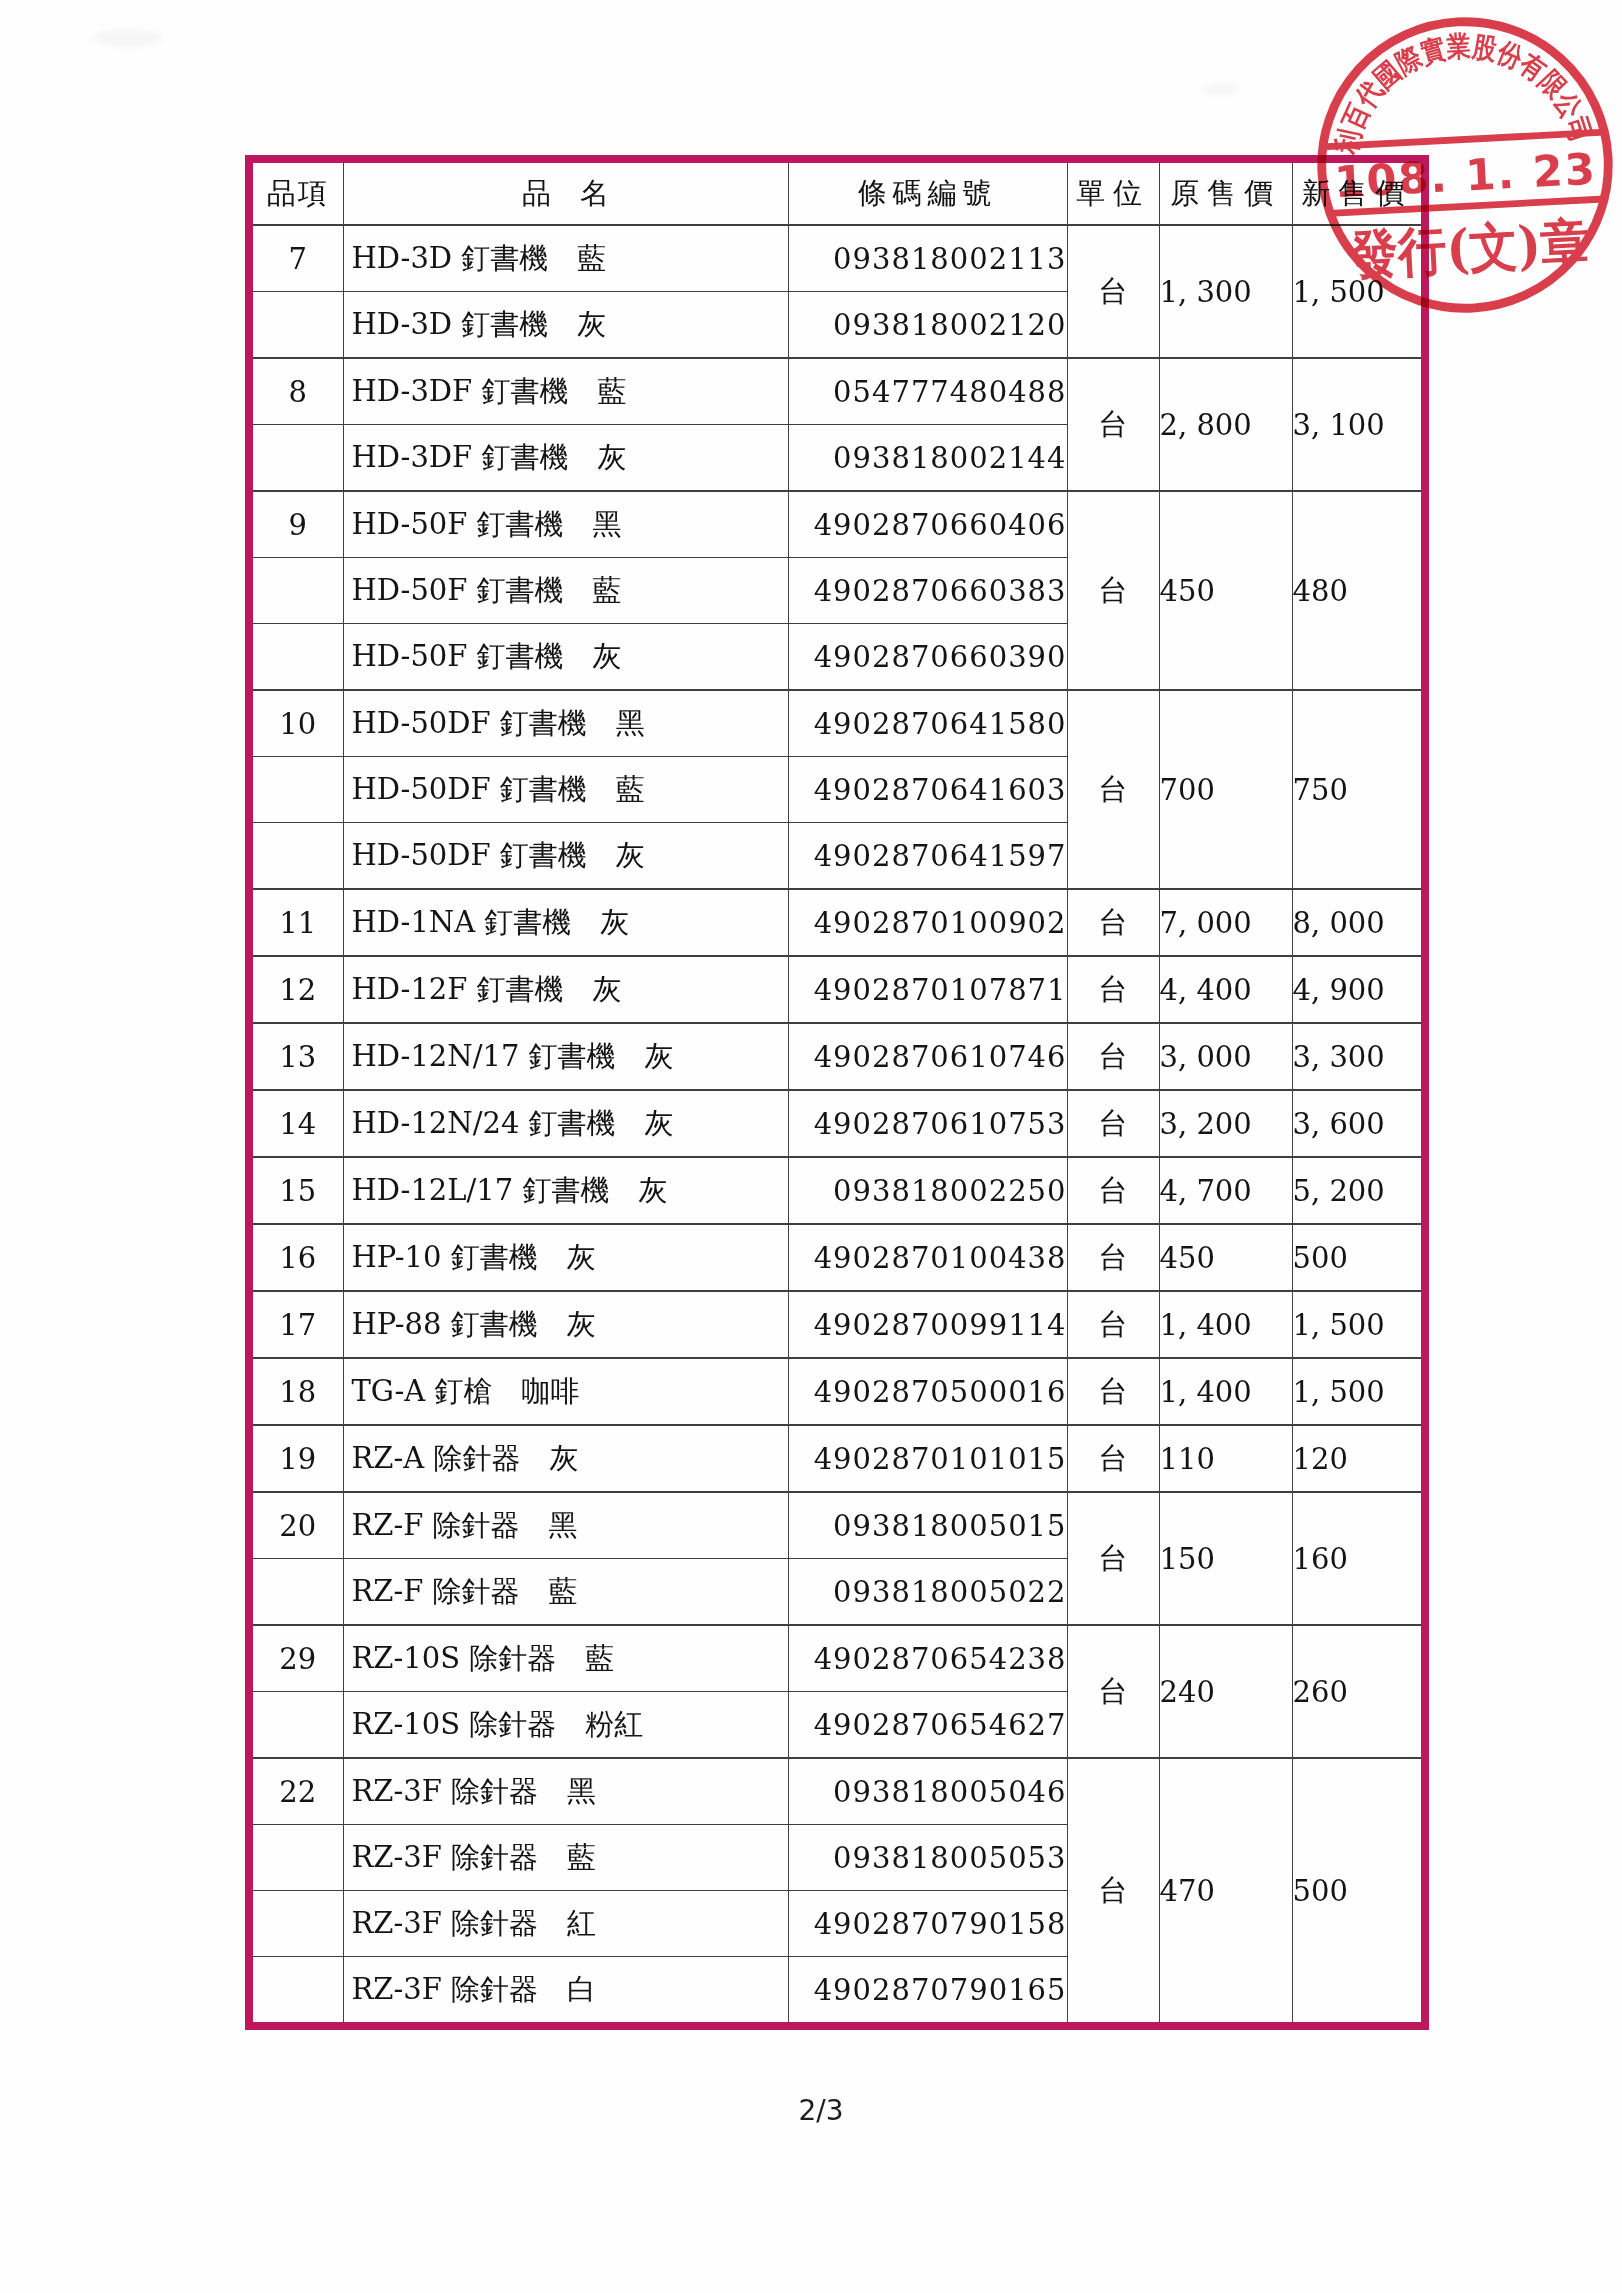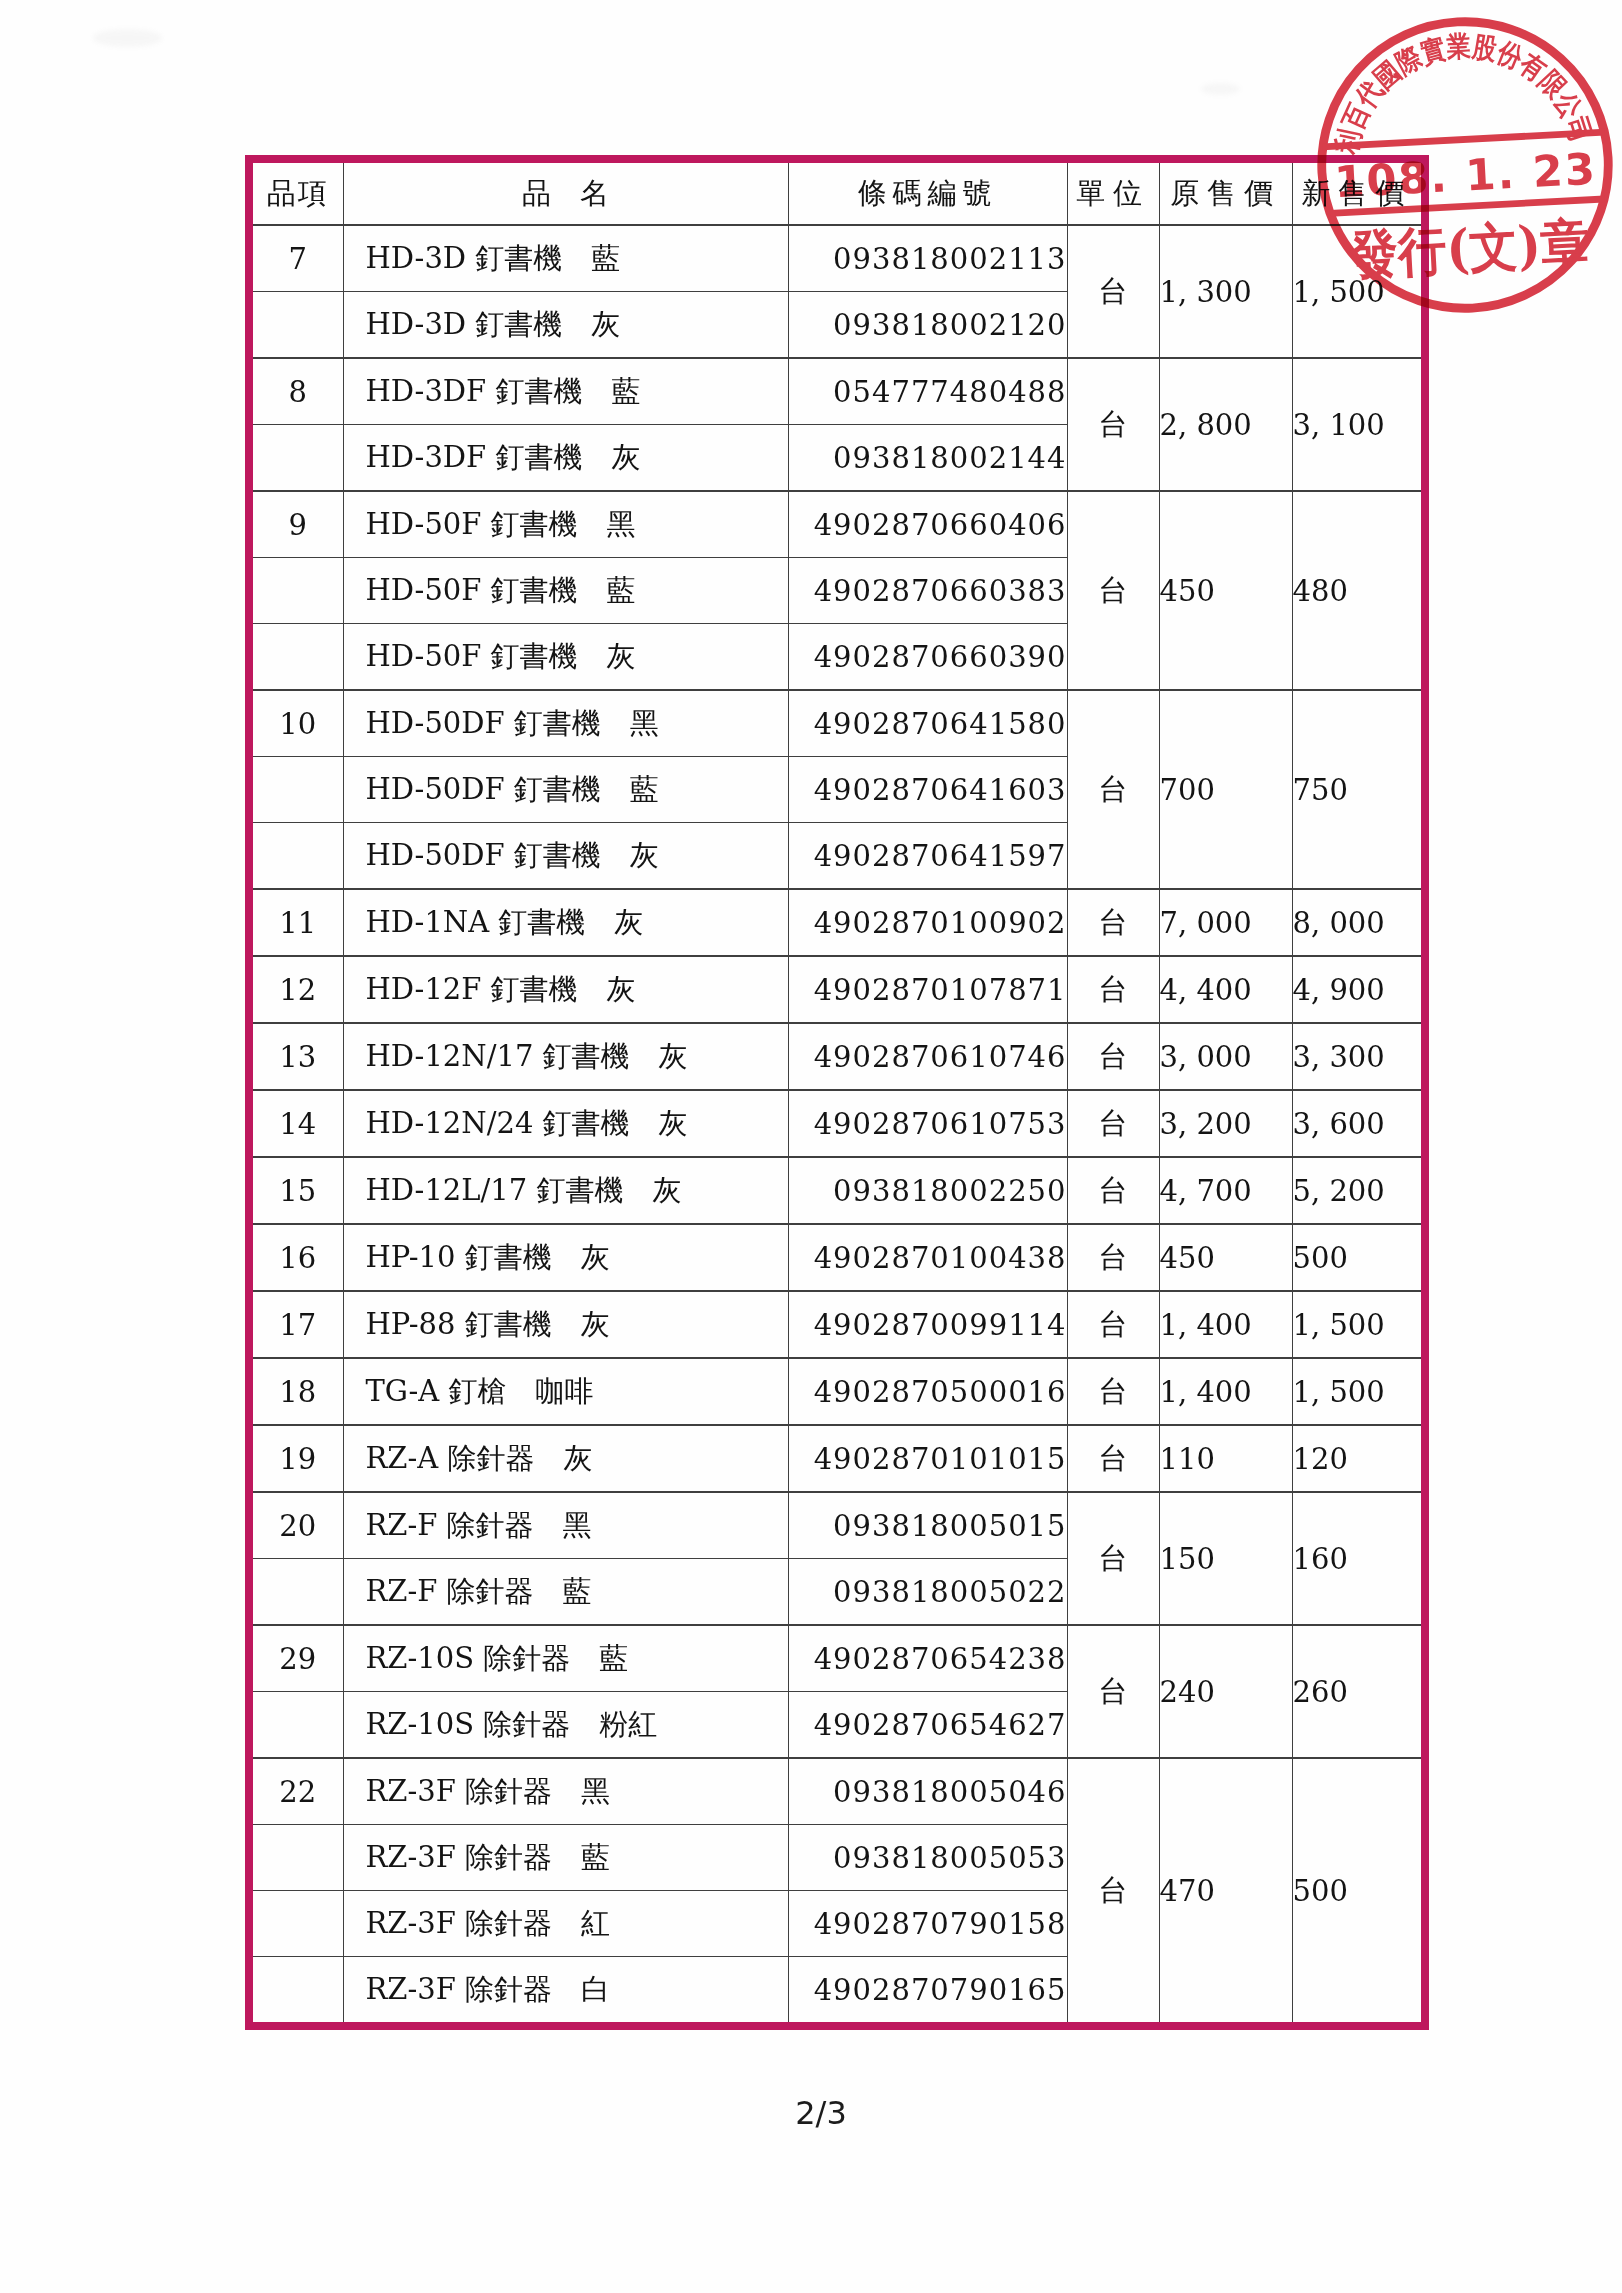--- a/index.html
+++ b/index.html
@@ -23,33 +23,33 @@
   }
   .price thead th{height:61px;font-size:29px;}
   .price tbody td{height:65px;font-size:29px;}
   .price tbody tr.group-start td{border-top-width:2px;}
   .price thead th{border-bottom-width:2px;}
   th.h-item{letter-spacing:2px;}
   th.h-barcode{letter-spacing:5.9px;margin-top:12px;}
   th.h-unit{letter-spacing:7.8px;}
   th.h-old,th.h-new{letter-spacing:7.8px;}
   td.c-item{text-align:center;}
-  td.c-name{text-align:left;padding-left:22px;}
+  td.c-name{text-align:left;padding-left:8px;}
   td.c-barcode{text-align:right;letter-spacing:1px;}
   td.c-unit{text-align:center;}
   td.c-old,td.c-new{text-align:left;padding-right:13.7px;}
   .stamp{
     position:absolute;left:1308px;top:7.8px;width:314px;height:314px;
     mix-blend-mode:multiply;opacity:.93;z-index:5;pointer-events:none;
   }
   .stamp text{font-family:"DejaVu Serif","Liberation Serif",serif;}
   .stamp .date{font-family:"DejaVu Sans","Liberation Sans",sans-serif;}
   .page-num{
     position:absolute;left:774px;top:2094px;width:94px;text-align:center;
-    font-family:"DejaVu Sans","Liberation Sans",sans-serif;font-size:32px;color:#1c1c1c;
+    font-family:"DejaVu Sans","Liberation Sans",sans-serif;font-size:28px;color:#1c1c1c;
   }
 </style>
 </head>
 <body>
 
 <div class="scan-smudge" style="left:93px;top:29px;width:69px;height:17.6px;"></div>
 <div class="scan-smudge" style="left:1201px;top:83px;width:39px;height:11.8px;"></div>
 
 <table class="price">
   <colgroup>

